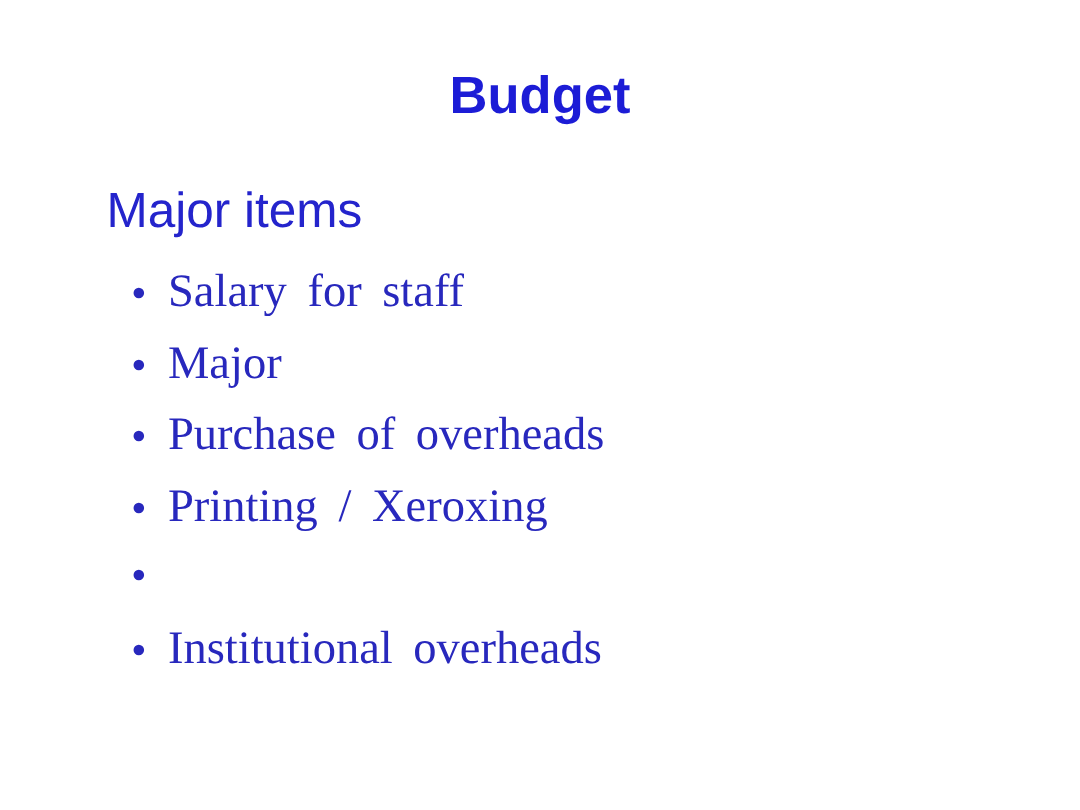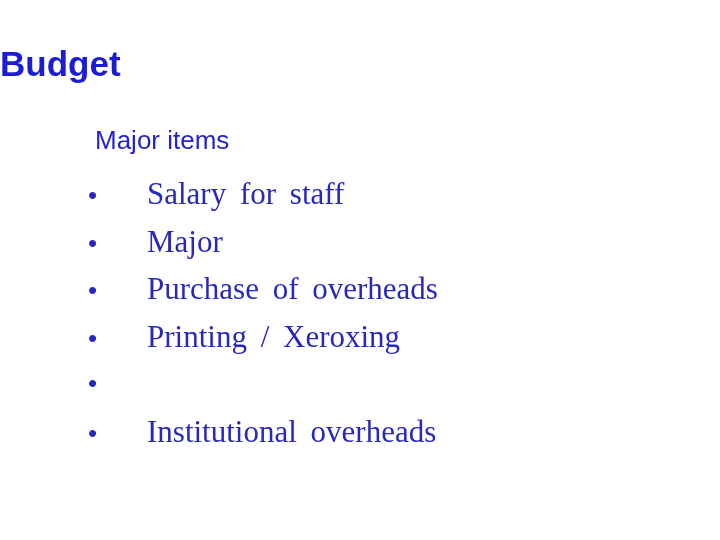--- a/index.html
+++ b/index.html
@@ -12,34 +12,35 @@
     width: 720px;
     height: 540px;
     background: #ffffff;
     overflow: hidden;
   }
   .title {
     position: absolute;
     top: 42px;
     left: 0;
     width: 100%;
+    text-align: center;
     font-family: "Liberation Sans", sans-serif;
     font-weight: 700;
     font-size: 35px;
     line-height: 44px;
     color: #1c1cd6;
     letter-spacing: 0px;
   }
   .subheading {
     position: absolute;
     top: 119px;
-    left: 95px;
+    left: 71px;
     font-family: "Liberation Sans", sans-serif;
     font-weight: 400;
-    font-size: 26px;
+    font-size: 33px;
     line-height: 42px;
     color: #2424cc;
   }
   .bullet-list {
     position: absolute;
     top: 170px;
     left: 88px;
     margin: 0;
     padding: 0;
     list-style: none;
@@ -56,21 +57,20 @@
   }
   .bullet-dot {
     flex: 0 0 auto;
     width: 24px;
     font-family: "Liberation Sans", sans-serif;
     font-size: 26px;
     color: #2828bd;
   }
   .bullet-text {
     flex: 0 0 auto;
-    margin-left: 35px;
   }
 </style>
 </head>
 <body>
 
 <div class="slide">
 
   <div class="title">Budget</div>
 
   <div class="subheading">Major items</div>

